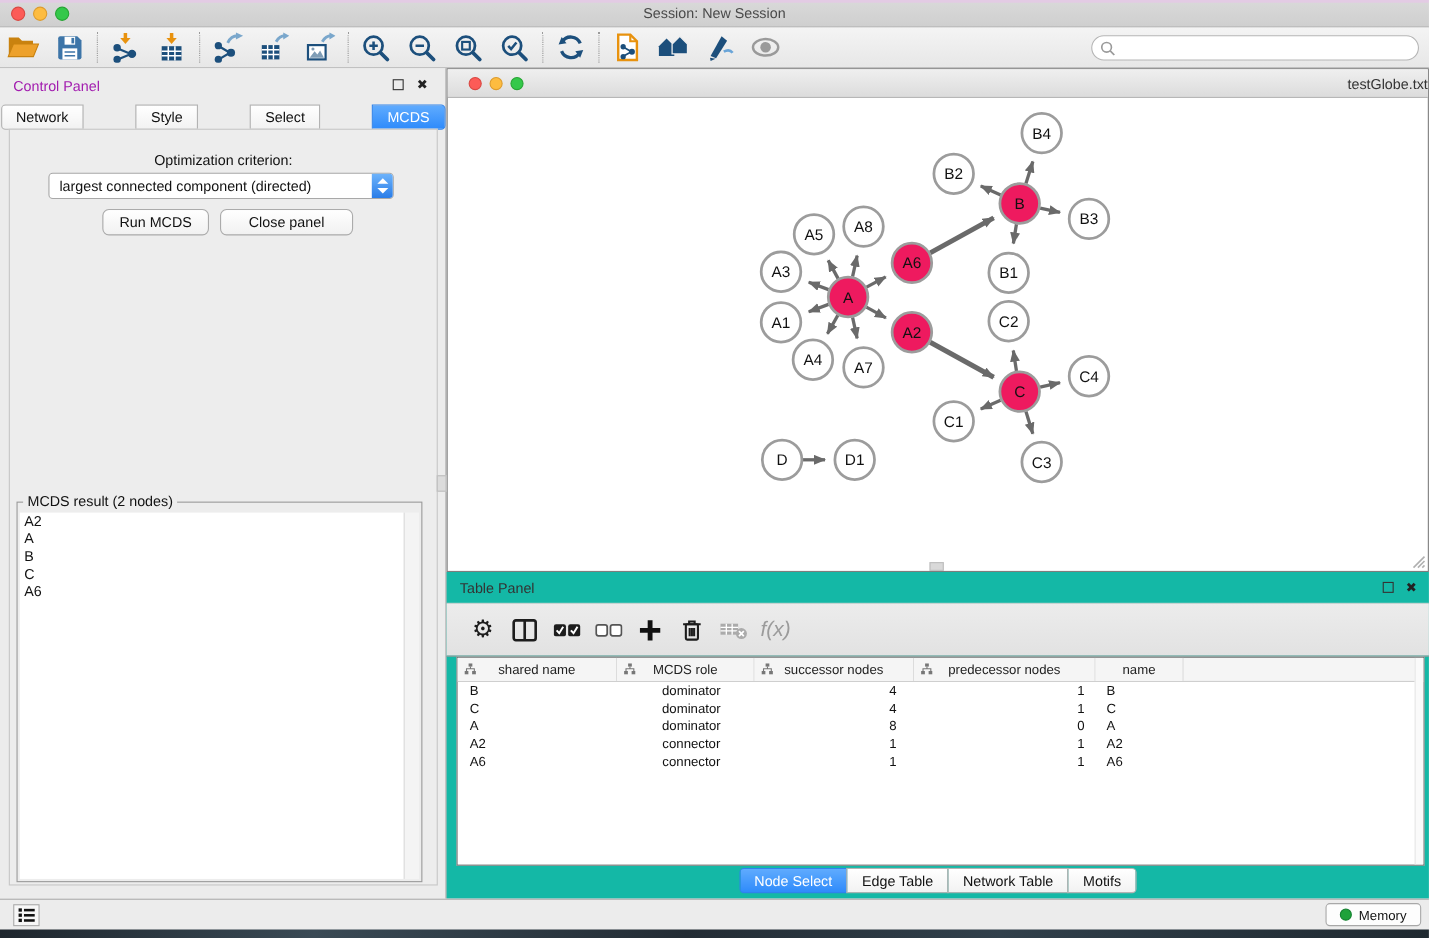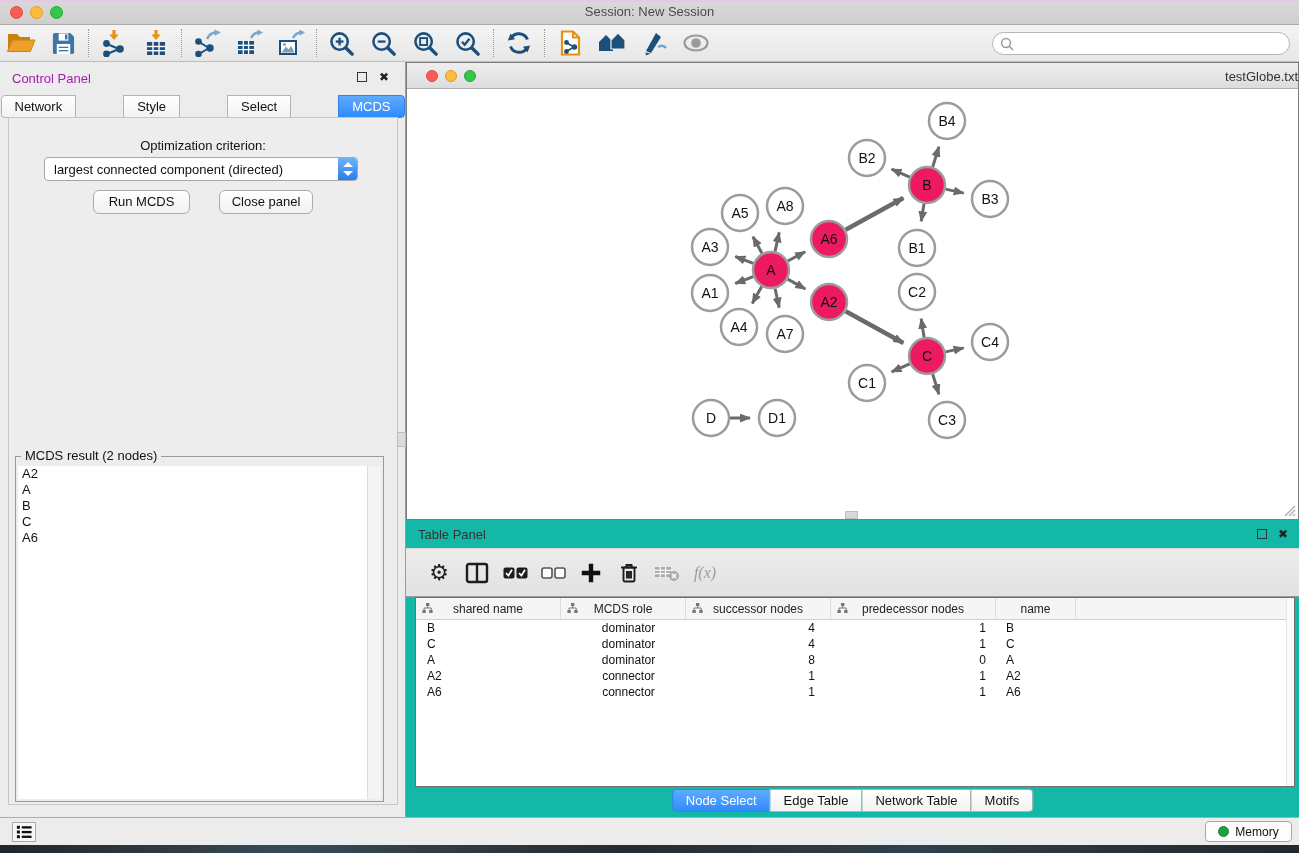--- a/index.html
+++ b/index.html
@@ -47,21 +47,21 @@
   #opt-label { position:absolute; left:0; right:0; top:20px; text-align:center; font-size:13px; color:#111; }
   #opt-select { position:absolute; left:35px; top:39px; width:314px; height:24px; background:#fff; border:1px solid #a8a8a8; border-radius:4px; display:flex; align-items:center; }
   #opt-select .val { flex:1; padding-left:9px; font-size:13px; color:#111; white-space:nowrap; }
   #opt-select .stepper { width:19px; height:22px; border-radius:0 3px 3px 0; background:linear-gradient(#6db3fb,#2a7de8); position:relative; }
   .stepper .up, .stepper .dn { position:absolute; left:4.5px; width:0; height:0; border-left:5px solid transparent; border-right:5px solid transparent; }
   .stepper .up { top:4px; border-bottom:5px solid #fff; }
   .stepper .dn { bottom:4px; border-top:5px solid #fff; }
 
   .cbtn { position:absolute; height:24px; background:linear-gradient(#ffffff,#f1f1f1); border:1px solid #ababab; border-radius:6px; font-size:13px; color:#111; text-align:center; line-height:22px; }
   #run-btn { left:84px; top:72px; width:97px; }
-  #closepanel-btn { left:210px; top:72px; width:94px; }
+  #closepanel-btn { left:191px; top:72px; width:121px; }
 
   #result-group { position:absolute; left:6px; top:338px; width:369px; height:346px; border:1px solid #9a9a9a; }
   #result-group .legend { position:absolute; top:-9px; left:5px; background:#ededed; padding:0 4px; font-size:13px; color:#111; }
   #mcds-list { position:absolute; left:2px; top:9px; right:16px; bottom:2px; background:#fff; overflow:hidden; }
   #mcds-scroll { position:absolute; right:2px; top:9px; width:14px; bottom:2px; background:#f4f4f4; border-left:1px solid #ddd; }
   .list-item { font-size:13px; line-height:16px; padding-left:4px; color:#111; }
 
   
   #network-window { position:absolute; left:406px; top:62px; width:893px; height:458px; background:#fff; border:1px solid #7d7d7d; }
   #nw-titlebar { position:relative; height:26px; background:linear-gradient(#efefef,#dcdcdc); border-bottom:1px solid #b0b0b0; }
@@ -76,21 +76,21 @@
   #hgrip { position:absolute; left:845px; top:511px; width:13px; height:8px; background:#d9d9d9; border:1px solid #bdbdbd; }
 
   
   #table-panel { position:absolute; left:406px; top:520px; width:893px; height:297px; background:#14b8a6; }
   #table-panel .ptitle { position:absolute; left:12px; top:7px; font-size:13px; color:#333; }
   #table-panel .float-ico { right:32px; top:9px; }
   #table-panel .close-ico { right:11px; top:7px; }
   #tp-toolbar { position:absolute; left:0; top:28px; width:893px; height:49px; background:linear-gradient(#ececec,#e2e2e2); border-top:1px solid #d6d6d6; border-bottom:1px solid #9c9c9c; display:flex; align-items:center; padding-left:14px; }
   .tpbtn { width:38px; height:34px; display:flex; align-items:center; justify-content:center; }
   .gear-glyph { font-family:"DejaVu Sans",sans-serif; font-size:22px; color:#1d1d1d; line-height:1; }
-  .fx-glyph { font-family:Liberation Serif, serif; font-style:italic; font-size:16px; color:#9b9b9b; }
+  .fx-glyph { font-family:Liberation Sans, sans-serif; font-style:italic; font-size:19px; color:#9b9b9b; }
 
   #node-table { position:absolute; left:9px; top:77px; width:880px; height:190px; background:#fff; border:1px solid #6f6f6f; overflow:hidden; }
   #table-header { display:flex; height:22px; background:#f5f5f5; border-bottom:1px solid #cfcfcf; }
   .hcell { position:relative; display:flex; align-items:center; justify-content:center; font-size:12px; color:#222; border-right:1px solid #dcdcdc; background:#f5f5f5; }
   .hcell .treewrap { position:absolute; left:6px; top:5px; }
   .trow { display:flex; height:16px; }
   .tcell { font-size:12px; color:#111; line-height:16px; white-space:nowrap; overflow:hidden; }
   .c0 { width:145px; } .c1 { width:125px; } .c2 { width:145px; } .c3 { width:165px;text-align:center; } .c4 { width:80px; }
   .tcell.c0 { padding-left:11px; } .tcell.c1 { padding-left:10px;text-align:center; }
   .tcell.c2 { text-align:right; padding-right:16px; } .tcell.c3 { text-align:right; padding-right:10px; }

